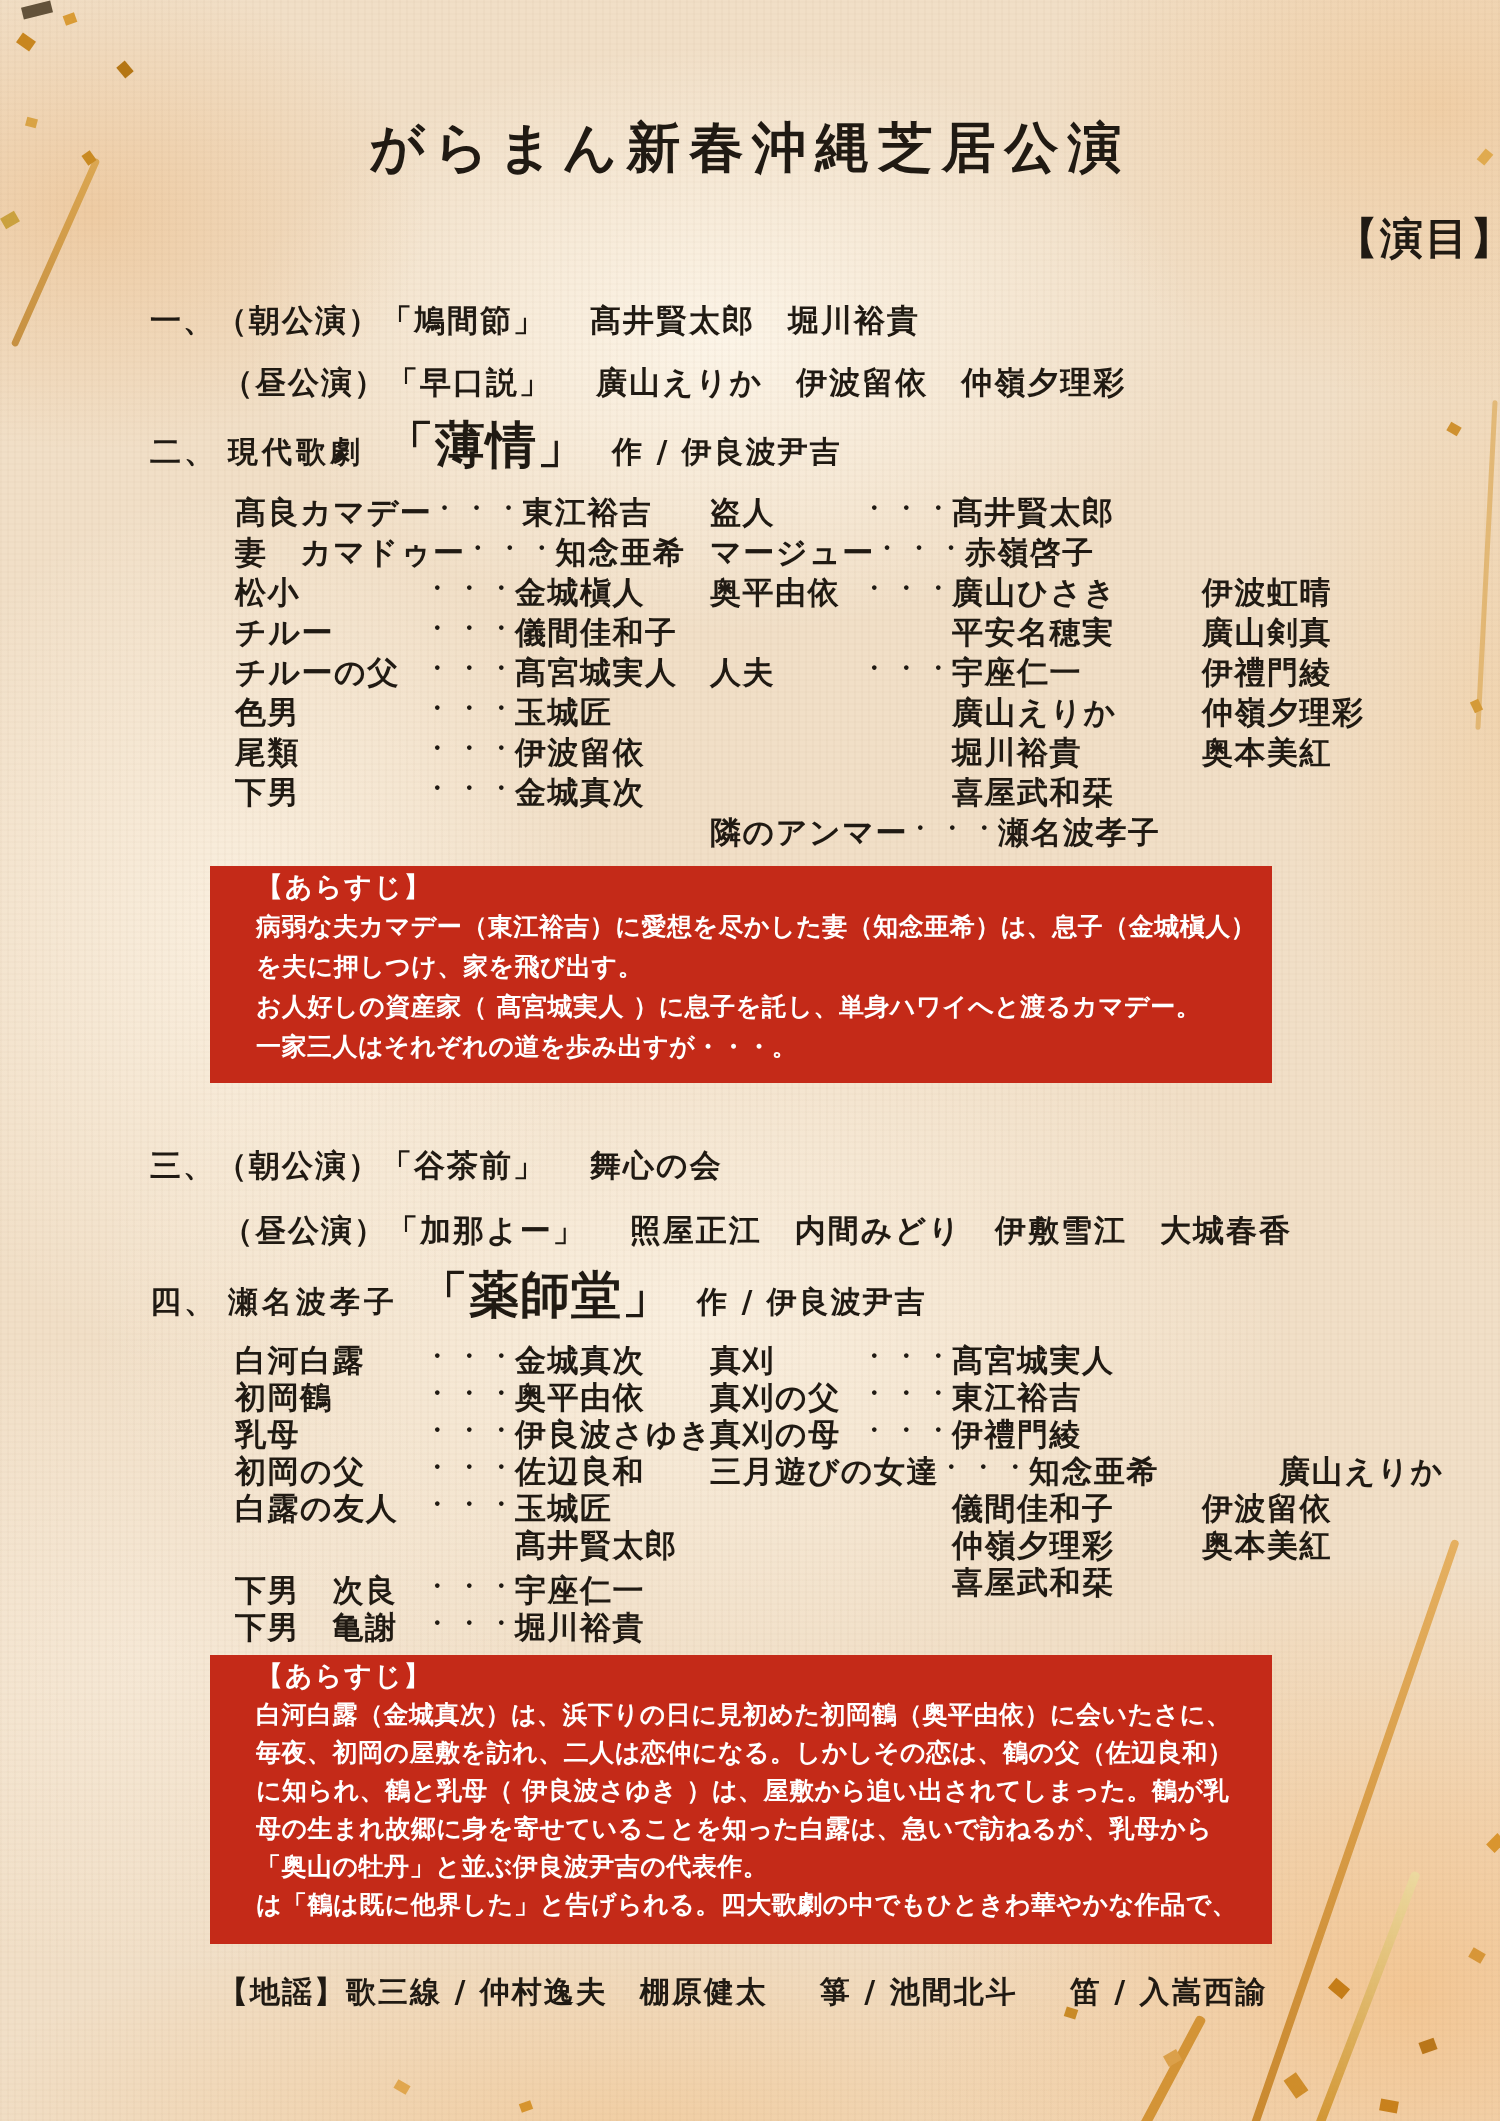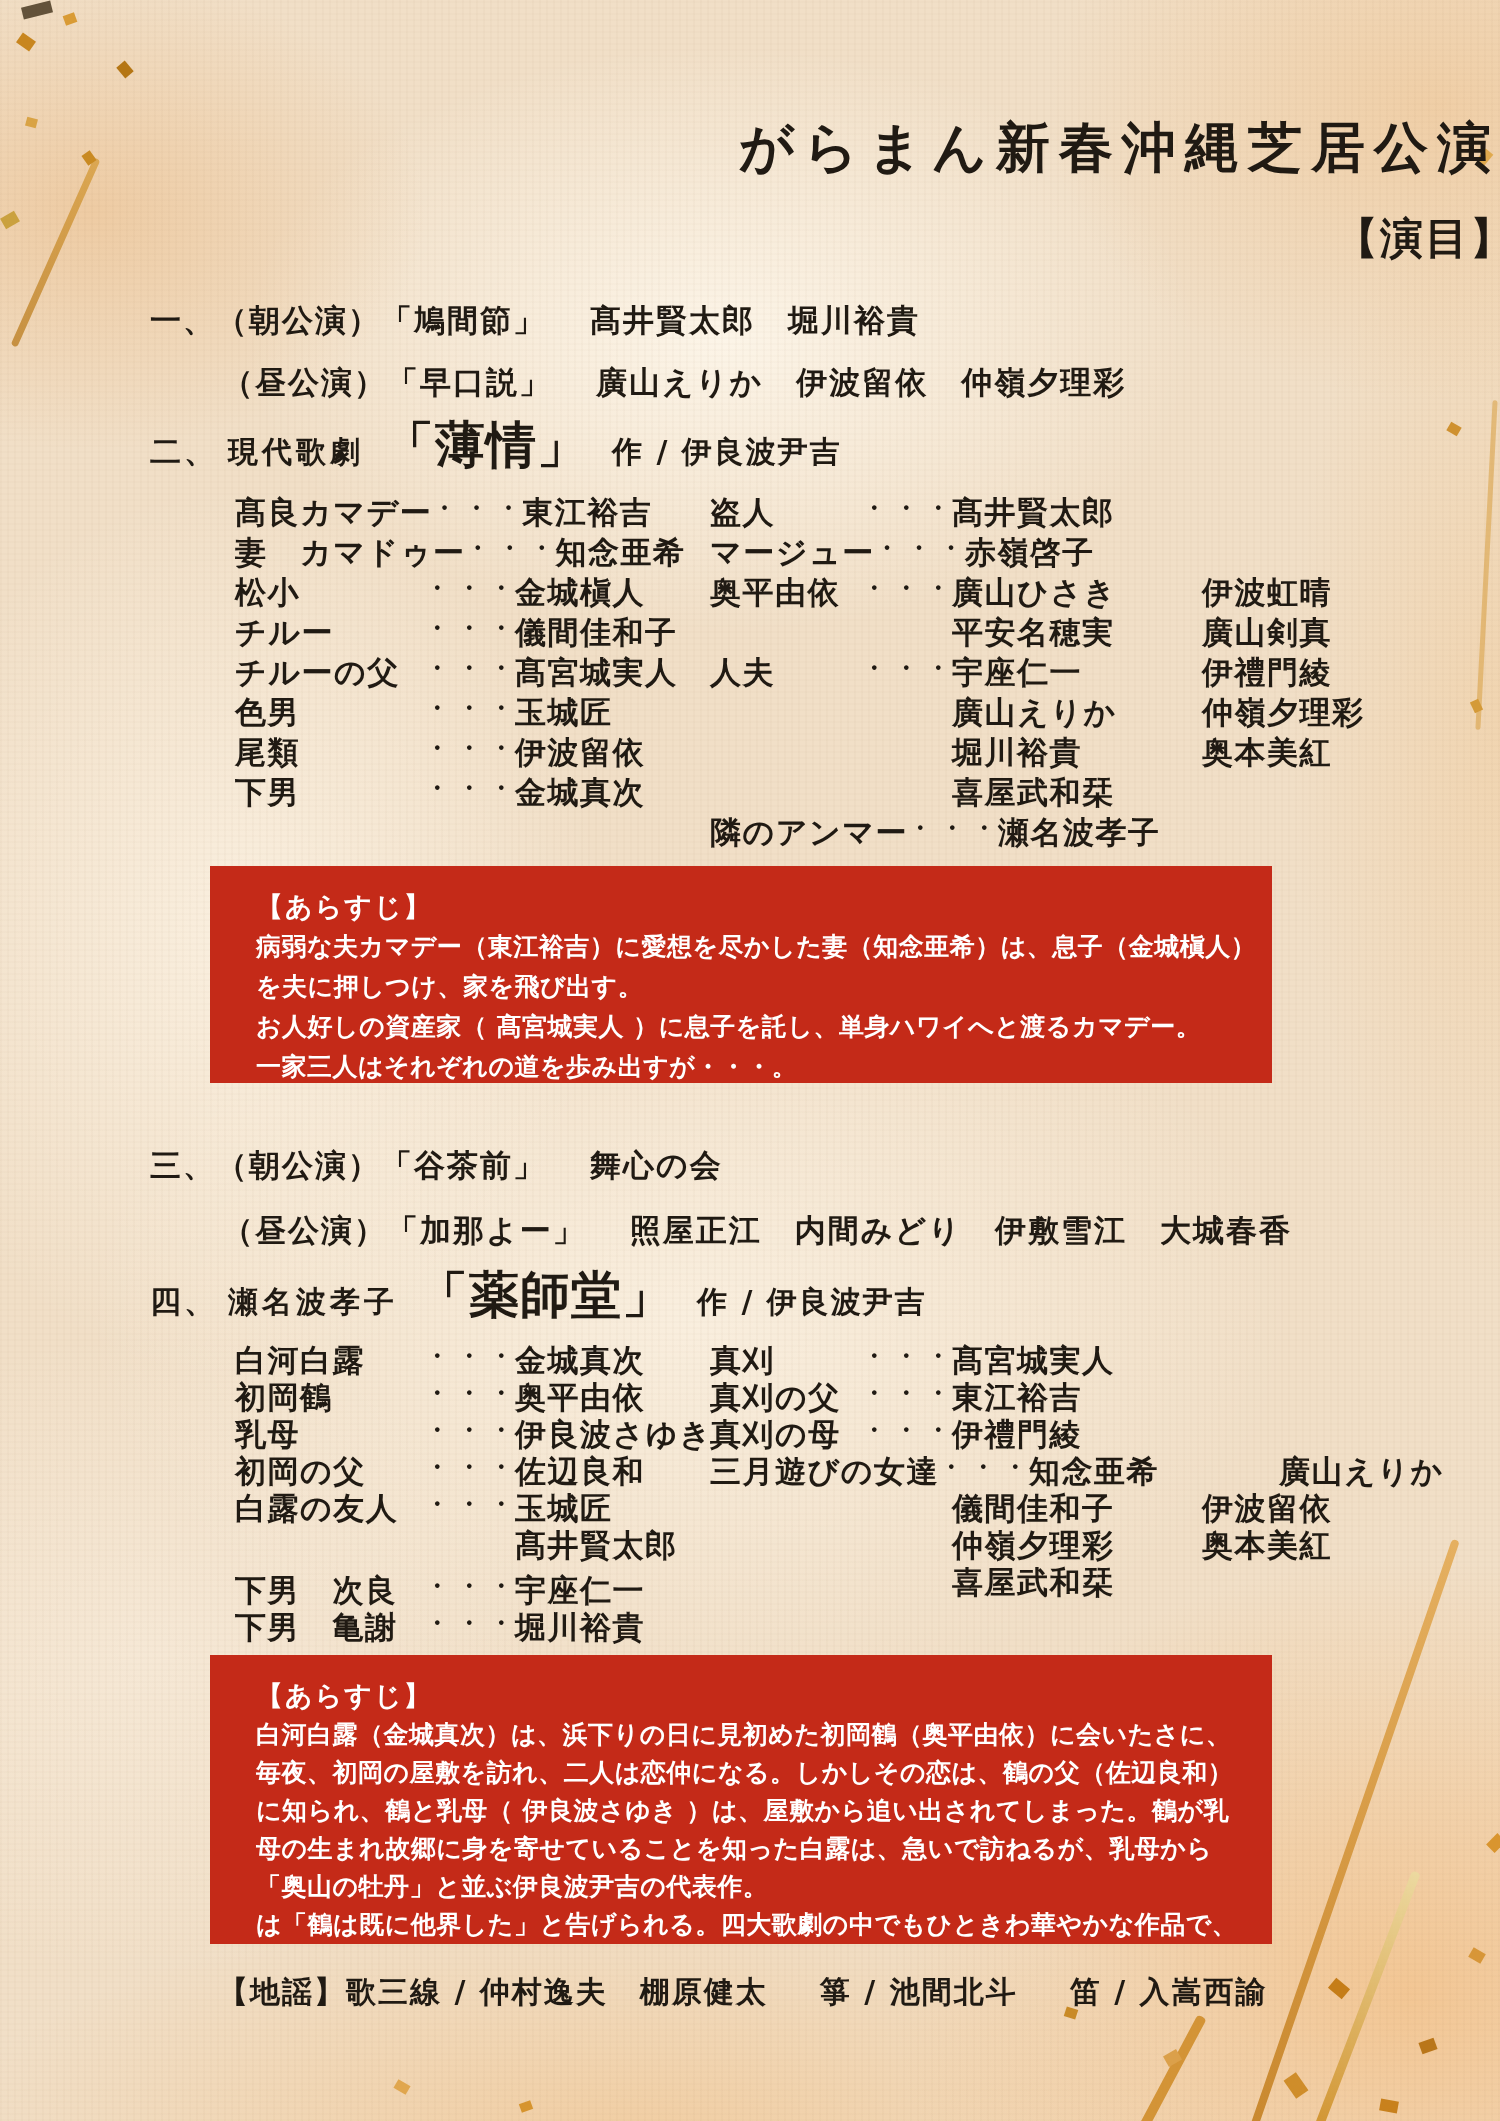--- a/index.html
+++ b/index.html
@@ -17,21 +17,21 @@
       radial-gradient(ellipse 860px 560px at 46% 62%, rgba(255,249,238,.60), transparent 70%),
       radial-gradient(ellipse 560px 460px at 10% 78%, rgba(250,240,226,.55), transparent 70%),
       radial-gradient(ellipse 760px 640px at 94% 94%, rgba(244,178,106,.55), transparent 68%),
       radial-gradient(ellipse 980px 340px at 42% 101%, rgba(241,186,121,.48), transparent 70%);
   }
   .weave{position:absolute;inset:0;z-index:1;pointer-events:none;background:
     repeating-linear-gradient(90deg, rgba(125,85,45,.028) 0 2px, transparent 2px 7px),
     repeating-linear-gradient(0deg, rgba(125,85,45,.02) 0 2px, transparent 2px 6px);}
   .content{position:absolute;inset:0;z-index:3;}
 
-  .title{position:absolute;top:112px;left:0;width:100%;margin:0;text-align:right;
+  .title{position:absolute;top:112px;left:0;width:100%;margin:0;text-align:center;
          font-size:54px;letter-spacing:9px;font-weight:700;}
   .subtitle{position:absolute;top:210px;left:15px;width:100%;text-align:right;
          font-size:43px;letter-spacing:2px;}
 
   .prog-line{position:absolute;display:flex;align-items:baseline;font-size:31px;letter-spacing:2px;white-space:nowrap;}
   .prog-line .cast-names{margin-left:44px;}
   #i1m{left:150px;top:300px;}
   #i1n{left:222px;top:362px;}
   #i3m{left:150px;top:1145px;}
   #i3n{left:222px;top:1210px;}
@@ -52,21 +52,21 @@
   .crow{display:flex;align-items:flex-start;white-space:nowrap;font-size:31px;letter-spacing:1.5px;font-family:Liberation Serif, serif;}
   #cast2 .crow{height:40px;}
   #cast4 .crow{height:37px;}
   #cast4 .col-l .crow:nth-child(7){margin-top:8px;}
   .col-l .role{min-width:190px;}
   .col-r .role{min-width:152px;}
   .dots{width:90px;font-size:24px;letter-spacing:8px;}
   .col-r .nm{min-width:250px;}
 
   .syn{position:absolute;left:210px;width:1062px;background:#c42a18;color:#ffffff;
-       padding:21px 28px 0 46px;box-sizing:border-box;overflow:hidden;}
+       padding:1px 28px 0 46px;box-sizing:border-box;overflow:hidden;}
   #syn1{top:866px;height:217px;}
   #syn2{top:1655px;height:289px;}
   .syn-h{font-size:27px;letter-spacing:2px;line-height:40px;}
   .syn-l{font-size:25px;letter-spacing:.5px;white-space:nowrap;}
   #syn1 .syn-l{line-height:40px;}
   #syn2 .syn-l{line-height:38px;}
 
   .footer-line{position:absolute;left:218px;top:1972px;display:flex;gap:52px;
        font-size:30px;letter-spacing:2px;white-space:nowrap;}
 

